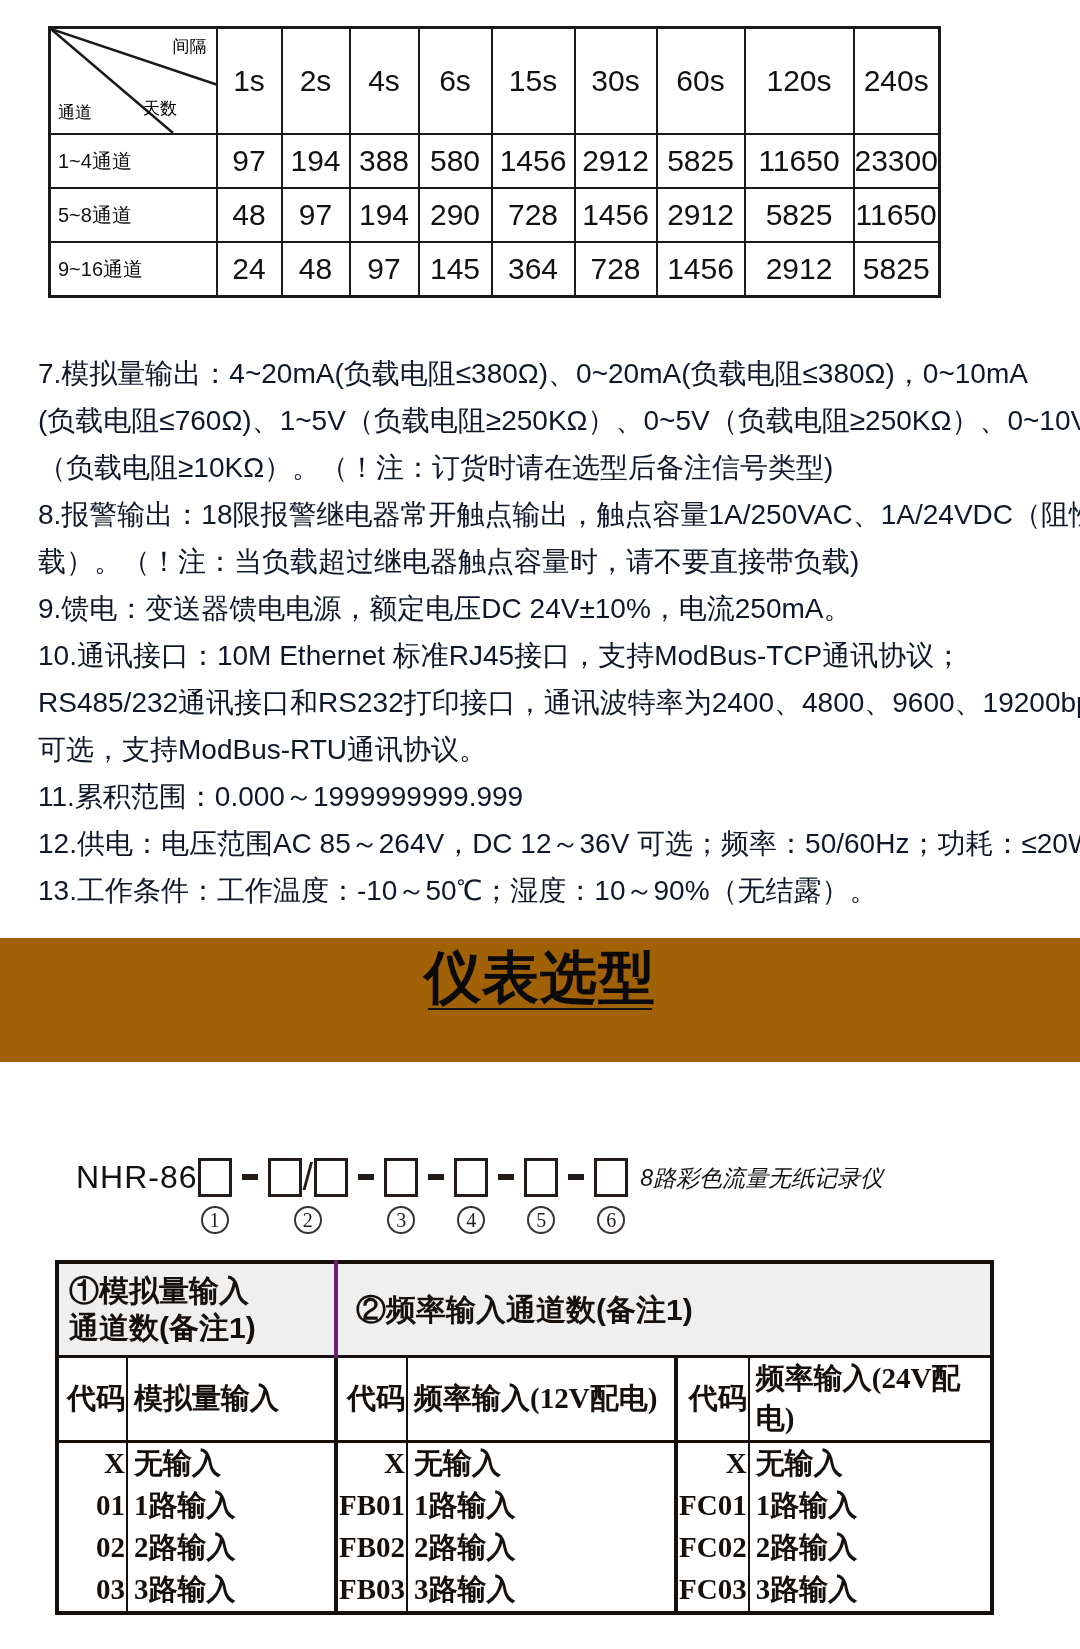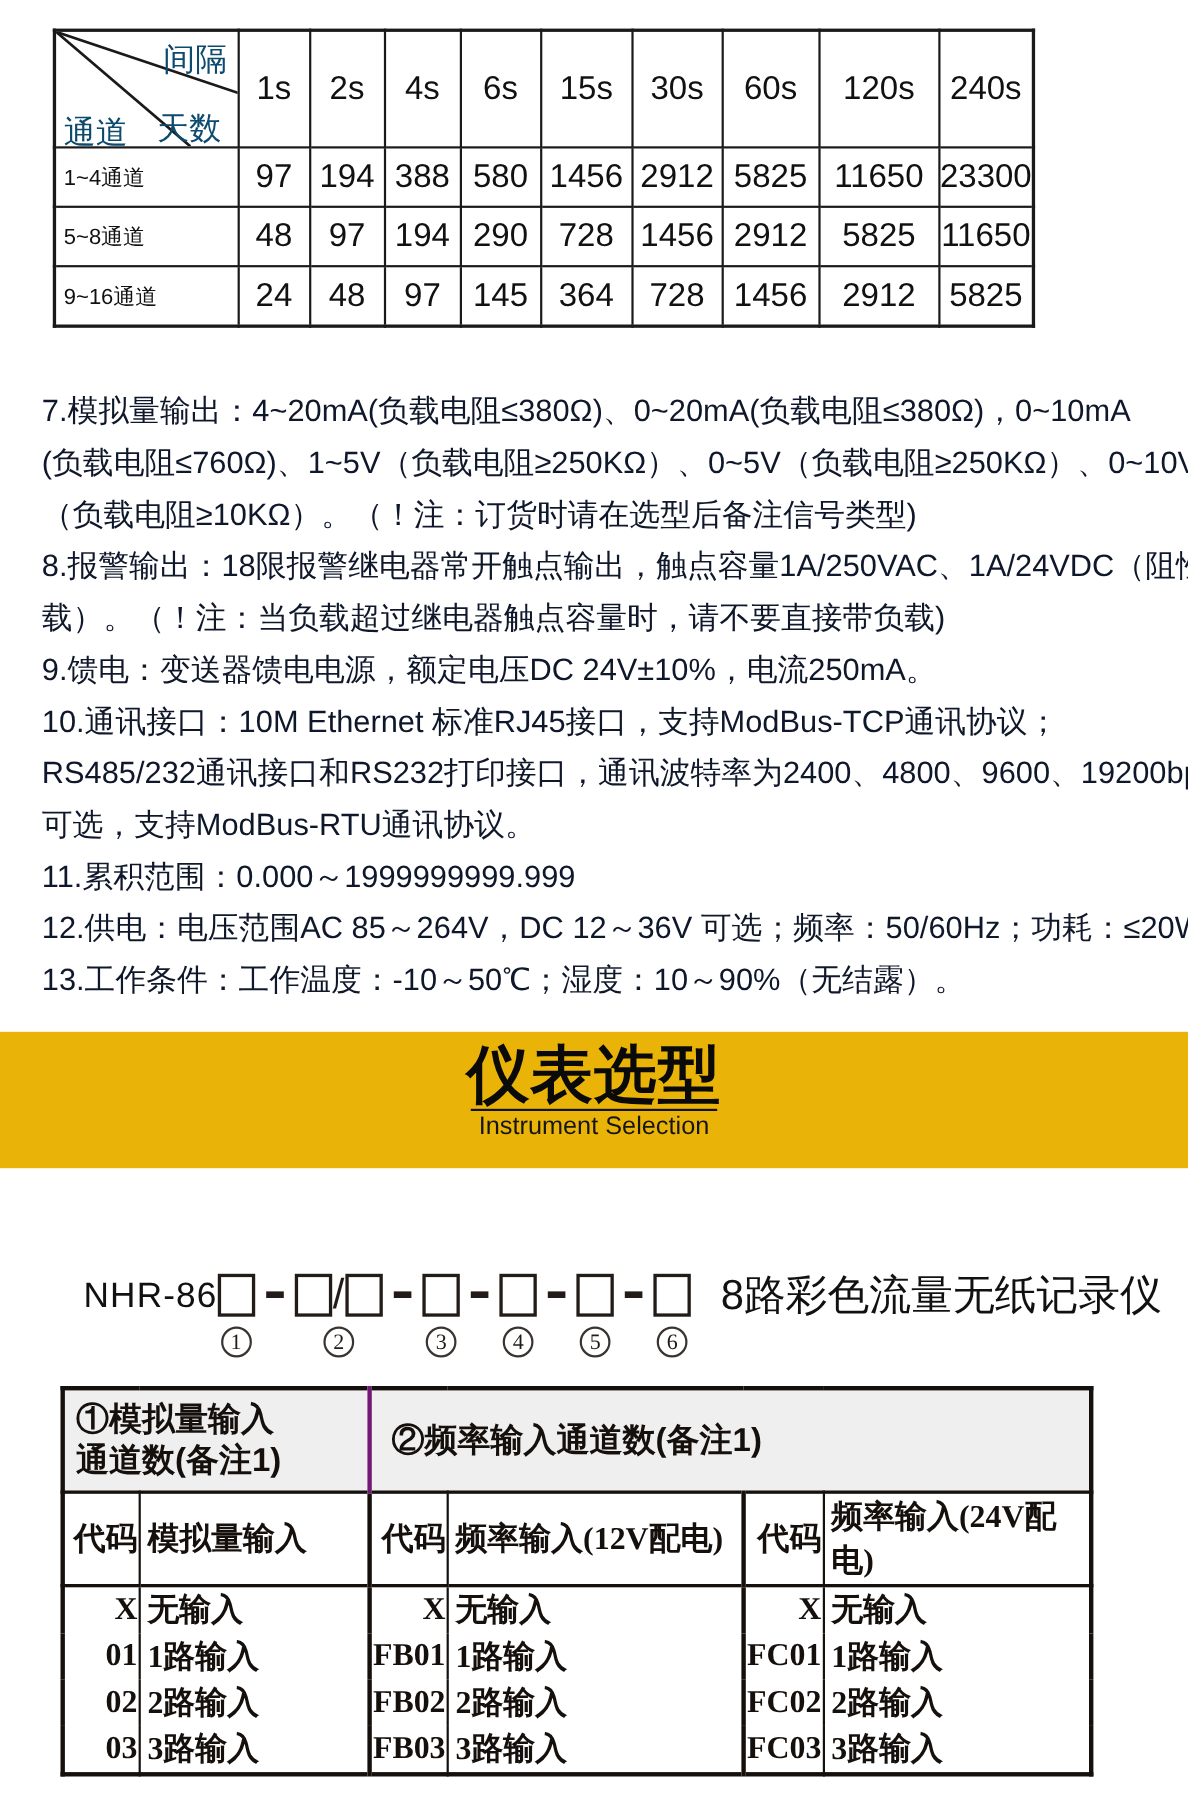--- a/index.html
+++ b/index.html
@@ -14,47 +14,47 @@
     margin:26px 0 0 48px;border:3px solid #1a1a1a;
   }
   .storage-table td{
     border:2px solid #1a1a1a;text-align:center;vertical-align:middle;
     font-size:30px;padding:0;height:52px;overflow:hidden;
   }
   .storage-table tr.hdr td{height:104px;}
   .storage-table td.rowlabel{text-align:left;padding-left:7px;font-size:20px;}
   .diag-cell{position:relative;padding:0;}
   .diag-cell svg{position:absolute;left:0;top:0;}
-  .diag-label{position:absolute;font-size:29px;color:#0c4a6e;white-space:nowrap;}
+  .diag-label{position:absolute;font-size:17px;color:#000000;white-space:nowrap;}
   .diag-interval{right:9px;top:6px;}
   .diag-days{left:92px;top:68px;}
   .diag-channel{left:7px;top:72px;}
   
   .specs{margin:52px 0 0 38px;}
   .spec-line{font-size:28px;line-height:47px;white-space:nowrap;color:#0f172a;}
   
-  .banner{margin-top:24px;height:124px;background:#eab308;text-align:center;box-sizing:border-box;padding-top:10px;}
+  .banner{margin-top:24px;height:124px;background:#a16207;text-align:center;box-sizing:border-box;padding-top:10px;}
   .banner-title{font-size:57px;font-weight:700;letter-spacing:1px;line-height:58px;color:#0a0a0a;}
   .banner-rule{width:224px;height:2px;background:#111;margin:2px auto 0;}
   .banner-subtitle{font-size:23px;line-height:26px;color:#151515;}
   
   .model-row{display:flex;align-items:flex-start;margin:95px 0 0 76px;}
   .model-prefix{font-size:32px;line-height:40px;letter-spacing:1px;white-space:nowrap;}
   .code-groups{display:flex;align-items:flex-start;}
   .code-unit{display:flex;flex-direction:column;align-items:center;}
   .box-row{display:flex;align-items:center;height:40px;}
   .code-box{width:34px;height:39px;border:3px solid #221b17;box-sizing:border-box;background:#fff;}
   .sep-dash{width:16px;height:6px;background:#221b17;margin:17px 10px 0 10px;}
   .slash-sep{font-size:38px;line-height:39px;font-weight:400;margin:0 1px;color:#221b17;}
   .num-circle{
     width:28px;height:28px;border:2px solid #3a332f;border-radius:50%;box-sizing:border-box;
     margin-top:9px;display:flex;align-items:center;justify-content:center;
     font-family:"Liberation Serif",serif;font-size:20px;color:#221b17;
   }
-  .model-suffix{font-size:38px;line-height:42px;margin-left:27px;white-space:nowrap;}
+  .model-suffix{font-size:23px;line-height:42px;margin-left:12px;white-space:nowrap;font-style:italic;}
   
   .sel-table{
     border-collapse:collapse;table-layout:fixed;margin:26px 0 0 55px;
     border:4px solid #16100d;
   }
   .sel-table th,.sel-table td{box-sizing:border-box;overflow:hidden;color:#16100d;}
   .sel-table th{
     background:#efefef;border:3px solid #16100d;height:94px;
     font-size:30px;font-weight:700;text-align:left;vertical-align:middle;line-height:37px;
   }
@@ -158,21 +158,20 @@
     <div class="spec-line">RS485/232通讯接口和RS232打印接口，通讯波特率为2400、4800、9600、19200bps</div>
     <div class="spec-line">可选，支持ModBus-RTU通讯协议。</div>
     <div class="spec-line">11.累积范围：0.000～1999999999.999</div>
     <div class="spec-line">12.供电：电压范围AC 85～264V，DC 12～36V 可选；频率：50/60Hz；功耗：≤20W。</div>
     <div class="spec-line">13.工作条件：工作温度：-10～50℃；湿度：10～90%（无结露）。</div>
   </div>
 
 <div class="banner">
   <div class="banner-title">仪表选型</div>
   <div class="banner-rule"></div>
-  <div class="banner-subtitle">Instrument Selection</div>
 </div>
 
 <div class="model-row">
   <span class="model-prefix">NHR-86</span>
   <div class="code-groups">
     <div class="code-unit">
       <div class="box-row">
           <span class="code-box"></span>
         </div>
       <span class="num-circle">1</span>

